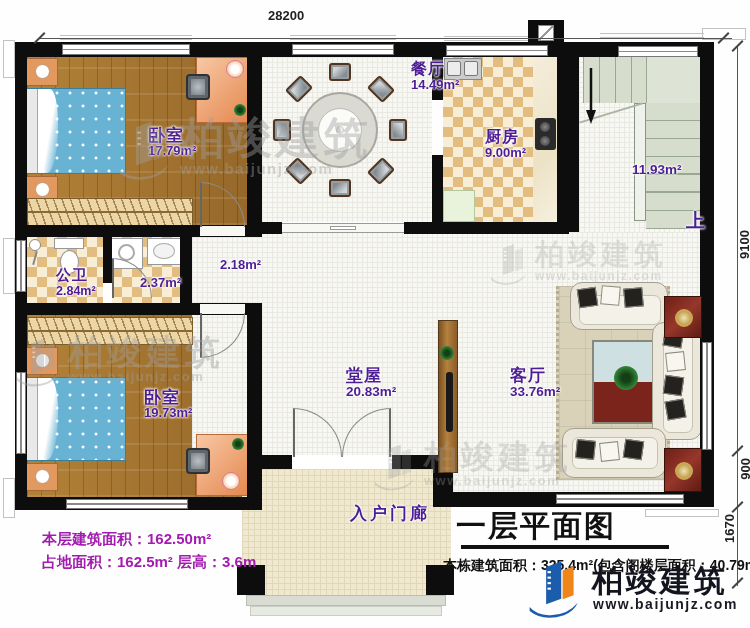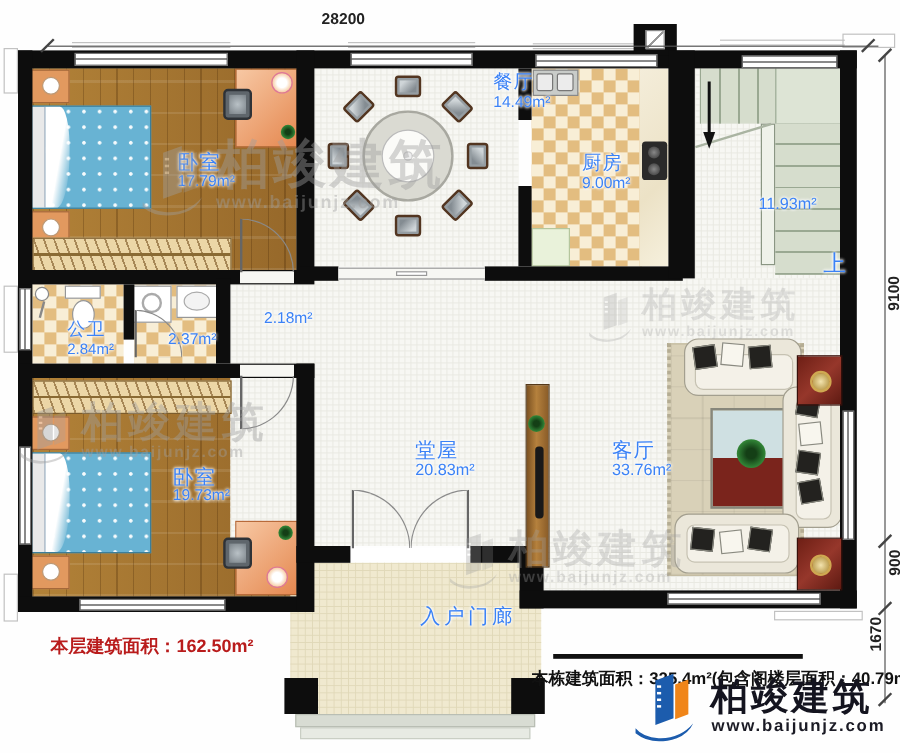--- a/index.html
+++ b/index.html
@@ -79,42 +79,42 @@
   .fixture{background:#ffffff;border:1px solid #979797;z-index:2;}
 
   
   .flight-v{background-color:#d6ddcd;background-image:repeating-linear-gradient(90deg,#9aa892 0 1.5px,transparent 1.5px 16px);z-index:2;}
   .flight-h{background-color:#d6ddcd;background-image:repeating-linear-gradient(0deg,#9aa892 0 1.5px,transparent 1.5px 18px);z-index:2;}
   .landing{background:#dde4d5;border-left:1px solid #9aa892;z-index:2;}
   .rail{background:#eff2ea;border:1.5px solid #8a9683;z-index:2;}
   .breakline{width:66px;height:0;border-top:2px solid #aab4a2;transform:rotate(-17deg);z-index:2;}
 
   
-  .lbl{z-index:6;color:#3b82f6;font-weight:normal;text-align:center;line-height:1.15;
+  .lbl{z-index:6;color:#4c1d95;font-weight:bold;text-align:center;line-height:1.15;
        text-shadow:0 0 3px #fff,0 0 3px #fff,0 0 2px #fff;white-space:nowrap;}
   .lbl .nm{font-size:17px;letter-spacing:1px;}
   .lbl .ar{font-size:13px;}
 
   
   .wm{display:flex;align-items:flex-start;gap:6px;color:#9f9f9f;z-index:7;font-weight:bold;pointer-events:none;}
   .wm .cn{line-height:1;letter-spacing:4px;}
   .wm .url{letter-spacing:1.5px;}
 
   
   .dimline{background:#555;z-index:8;}
   .tick{width:15px;height:0;border-top:2px solid #444;transform:rotate(-45deg);z-index:8;}
   .dimtxt{font-size:13px;font-weight:bold;color:#222;z-index:8;}
   .dimtxt-v{writing-mode:vertical-rl;transform:rotate(180deg);}
 
   
   .title-cn{font-size:30px;font-weight:bold;color:#111;letter-spacing:2px;z-index:8;white-space:nowrap;}
   .title-scale{font-size:26px;font-weight:bold;color:#111;z-index:8;}
   .title-rule{background:#111;z-index:8;}
   .areatxt{font-size:14px;font-weight:bold;color:#111;z-index:8;white-space:nowrap;}
-  .stats{z-index:8;color:#b91c1c;font-weight:bold;font-size:15px;line-height:1.55;white-space:nowrap;}
+  .stats{z-index:8;color:#a21caf;font-weight:bold;font-size:15px;line-height:1.55;white-space:nowrap;}
   .brandname{font-size:31px;font-weight:bold;color:#14141f;letter-spacing:3px;z-index:9;white-space:nowrap;}
   .brandurl{font-size:14px;font-weight:bold;color:#1a1a24;letter-spacing:1.5px;z-index:9;white-space:nowrap;}
 </style>
 </head>
 <body>
 
 <div id="canvas">
 
   <svg width="0" height="0" style="position:absolute">
     <defs>
@@ -402,25 +402,27 @@
 
   <div class="dimline" style="left:737px;top:46px;width:1px;height:540px;"></div>
   <div class="tick" style="left:730px;top:45px;"></div>
   <div class="tick" style="left:730px;top:450px;"></div>
   <div class="tick" style="left:730px;top:506px;"></div>
   <div class="tick" style="left:730px;top:582px;"></div>
   <div class="dimtxt dimtxt-v" style="left:737px;top:230px;">9100</div>
   <div class="dimtxt dimtxt-v" style="left:738px;top:458px;">900</div>
   <div class="dimtxt dimtxt-v" style="left:722px;top:514px;">1670</div>
 
+  <div class="title-cn" style="left:456px;top:506px;">一层平面图</div>
   <div class="title-rule" style="left:461px;top:545px;width:208px;height:4px;"></div>
   <div class="areatxt" style="left:443px;top:557px;">本栋建筑面积：325.4m²(包含阁楼层面积：40.79m²)</div>
 
   <div class="stats" style="left:42px;top:527px;">
     <div style="position:static;">本层建筑面积：162.50m²</div>
+    <div style="position:static;">占地面积：162.5m² 层高：3.6m</div>
   </div>
 
   <svg style="left:516px;top:556px;z-index:9;" width="74" height="66" viewBox="0 0 80 96">
       <use href="#bj-glyph"></use>
     </svg>
   <div class="brandname" style="left:592px;top:560px;">柏竣建筑</div>
   <div class="brandurl" style="left:593px;top:596px;">www.baijunjz.com</div>
 
 </div>
 

